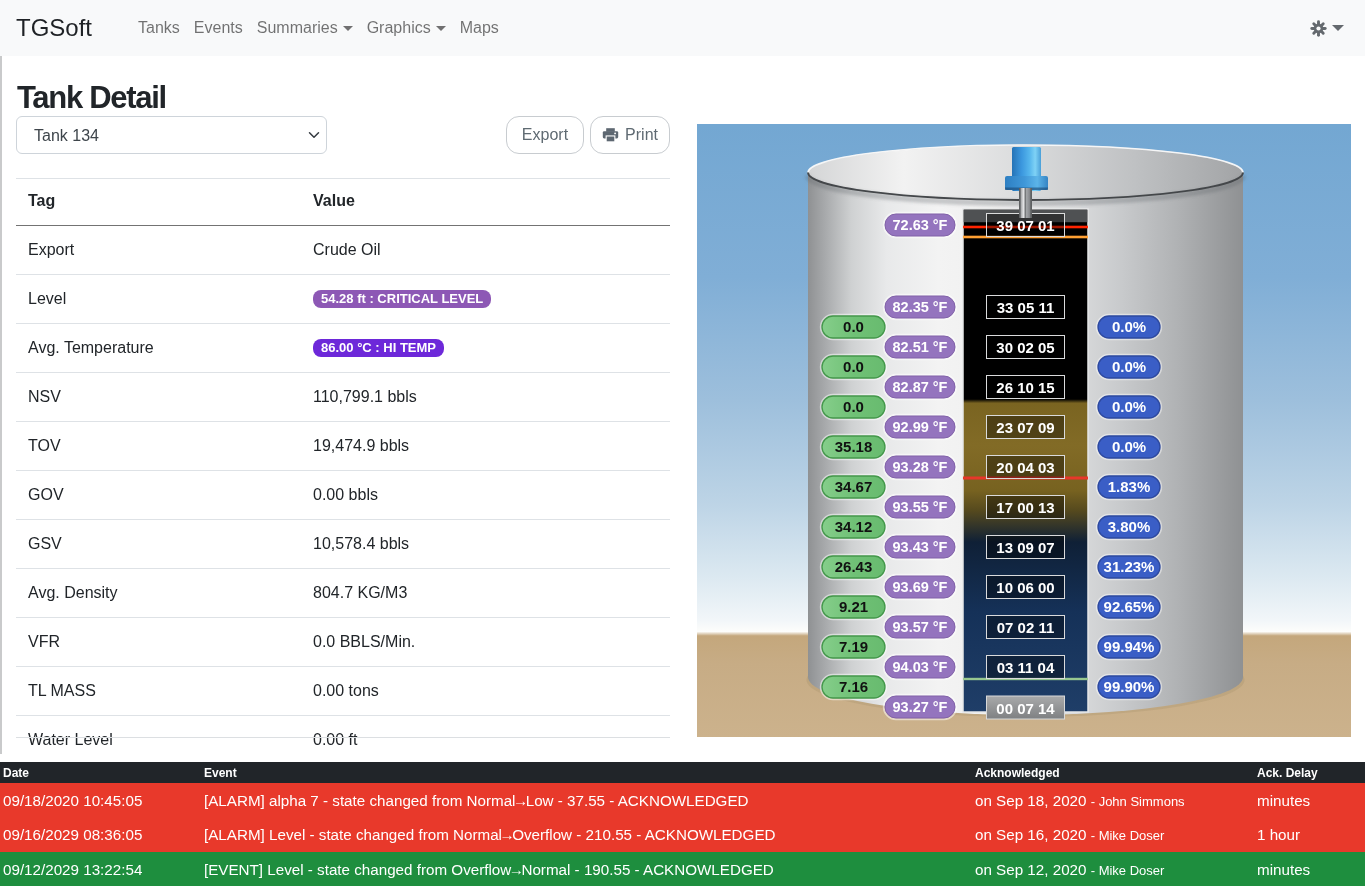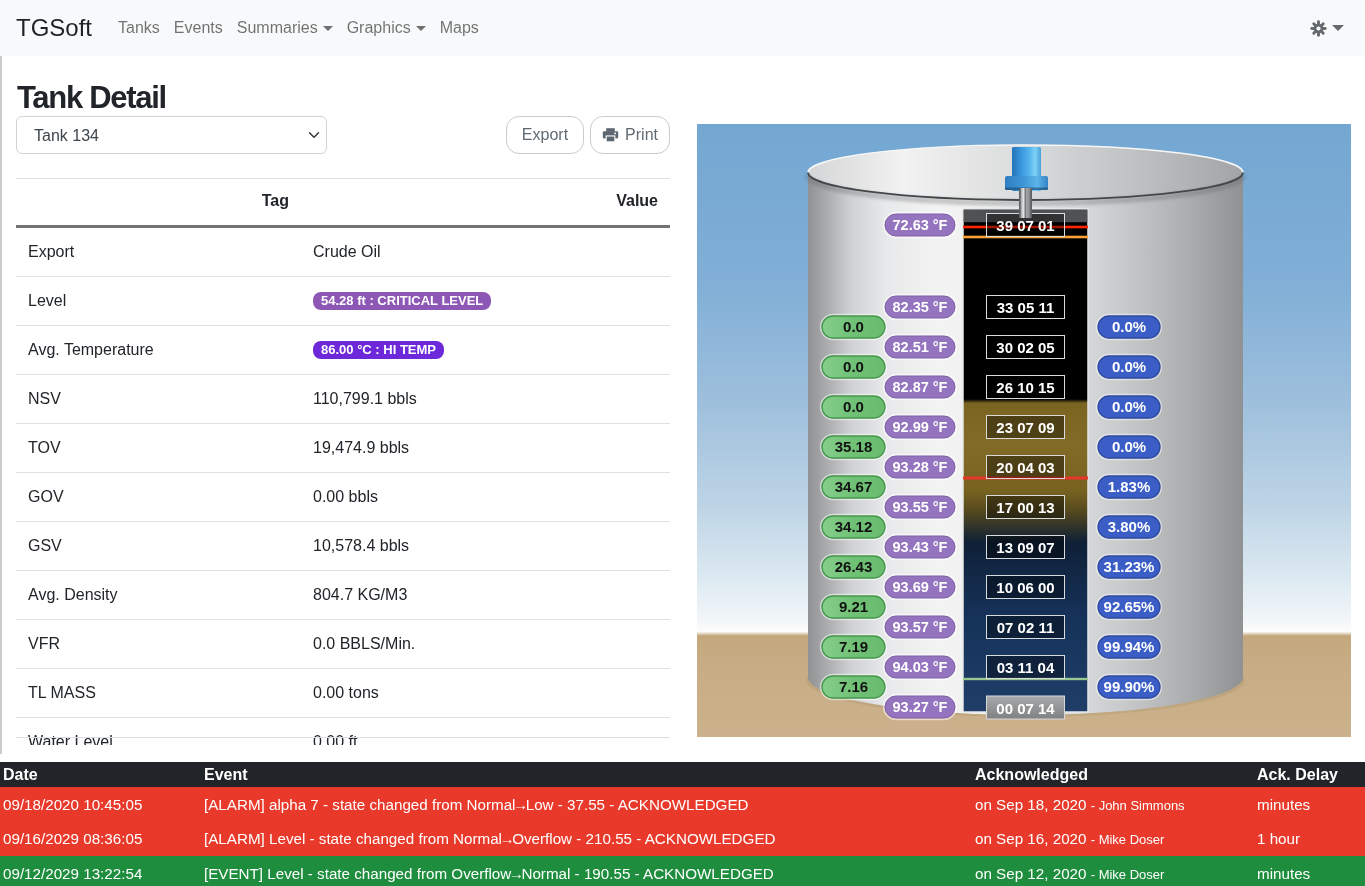--- a/index.html
+++ b/index.html
@@ -1,20 +1,20 @@
 <!DOCTYPE html>
 <html><head>
 <meta charset="utf-8">
 <style>
 * { box-sizing: border-box; margin:0; padding:0; }
 html,body { width:1365px; height:886px; overflow:hidden; background:#fff;
   font-family:"Liberation Sans", sans-serif; font-size:16px; color:#212529; }
 .navbar { height:56px; background:#f8f9fa; display:flex; align-items:center; padding:0 21px 0 16px; }
 .brand { font-size:24px; color:#1e2125; margin-right:19px; }
-.nav { display:flex; list-style:none; }
+.nav { display:flex; list-style:none;margin-left:20px; }
 .nav a { color:rgba(0,0,0,0.55); text-decoration:none; padding:8px 7px; }
 .caret { display:inline-block; width:0; height:0; margin-left:5px; vertical-align:2px;
   border-top:5px solid rgba(0,0,0,0.55); border-left:5px solid transparent; border-right:5px solid transparent; }
 .spacer { flex:1; }
 .gearwrap { display:flex; align-items:center; }
 .gearwrap .caret { margin-left:5px; border-top:6.5px solid #64696e; border-left:6px solid transparent; border-right:6px solid transparent; }
 h2 { font-size:31px; font-weight:bold; line-height:38px; margin:23px 0 0 17px; letter-spacing:-1.3px; }
 .toolbar { position:absolute; left:16px; top:116px; width:654px; height:38px; display:flex; }
 select { width:311px; height:38px; font-size:16px; color:#3e454b; padding:0 12px 0 17px;
   border:1px solid #ced4da; border-radius:6px; background:#fff; -webkit-appearance:none; appearance:none;
@@ -24,28 +24,28 @@
 .btn { height:38px; padding:0 15px; font-size:16px; color:#5f6a72; background:#fff;
   border:1px solid #c8ccd0; border-radius:13px; display:flex; align-items:center; font-family:"Liberation Sans", sans-serif; }
 .btn + .btn { margin-left:6px; }
 .picon { margin-right:6px; }
 .tablewrap { position:absolute; left:16px; top:178px; width:654px; height:567px; overflow:hidden; }
 .tablewrap:after { content:""; position:absolute; left:0; top:559px; width:654px; height:1.4px; background:#dcdfe2; }
 table.detail { width:654px; border-collapse:collapse; }
 table.detail th, table.detail td { text-align:left; font-size:16px; line-height:24px; padding:12px; border-top:1px solid #dee2e6; }
 table.detail th { font-weight:bold; padding:10px 12px 12px; }
 table.detail td.c1, table.detail th.c1 { width:285px; }
-table.detail tr.hdr th { border-bottom:3px solid #737373;text-align:right; }
+table.detail tr.hdr th { border-bottom:1px solid #737373; }
 .badge { display:inline-block; font-size:13px; font-weight:bold; color:#fff; border-radius:8px;
   padding:2.5px 8px; line-height:1; vertical-align:1px; }
 .badge-purple { background:#8d58b5; }
 .badge-red { background:#6d28d9; }
 .tank { position:absolute; left:697px; top:124px; }
 table.events { position:absolute; left:0; top:762px; width:1365px; border-collapse:collapse; table-layout:fixed; color:#fff; }
-table.events th { background:#212529; font-weight:bold; text-align:left; padding:3.5px 0 3.5px 3px; font-size:16px; }
+table.events th { background:#212529; font-weight:bold; text-align:left; padding:3.5px 0 3.5px 3px; font-size:12px; }
 table.events td { padding:8.8px 0 8.8px 3px; font-size:15.2px; }
 table.events tr.red td { background:#e8392b; }
 table.events tr.green td { background:#1e8e3e; }
 .who { font-size:13px; }
 </style>
 </head>
 <body>
 <div style="position:absolute;left:0;top:56px;width:1.5px;height:698px;background:#c9cacb"></div>
 <nav class="navbar">
   <span class="brand">TGSoft</span>

